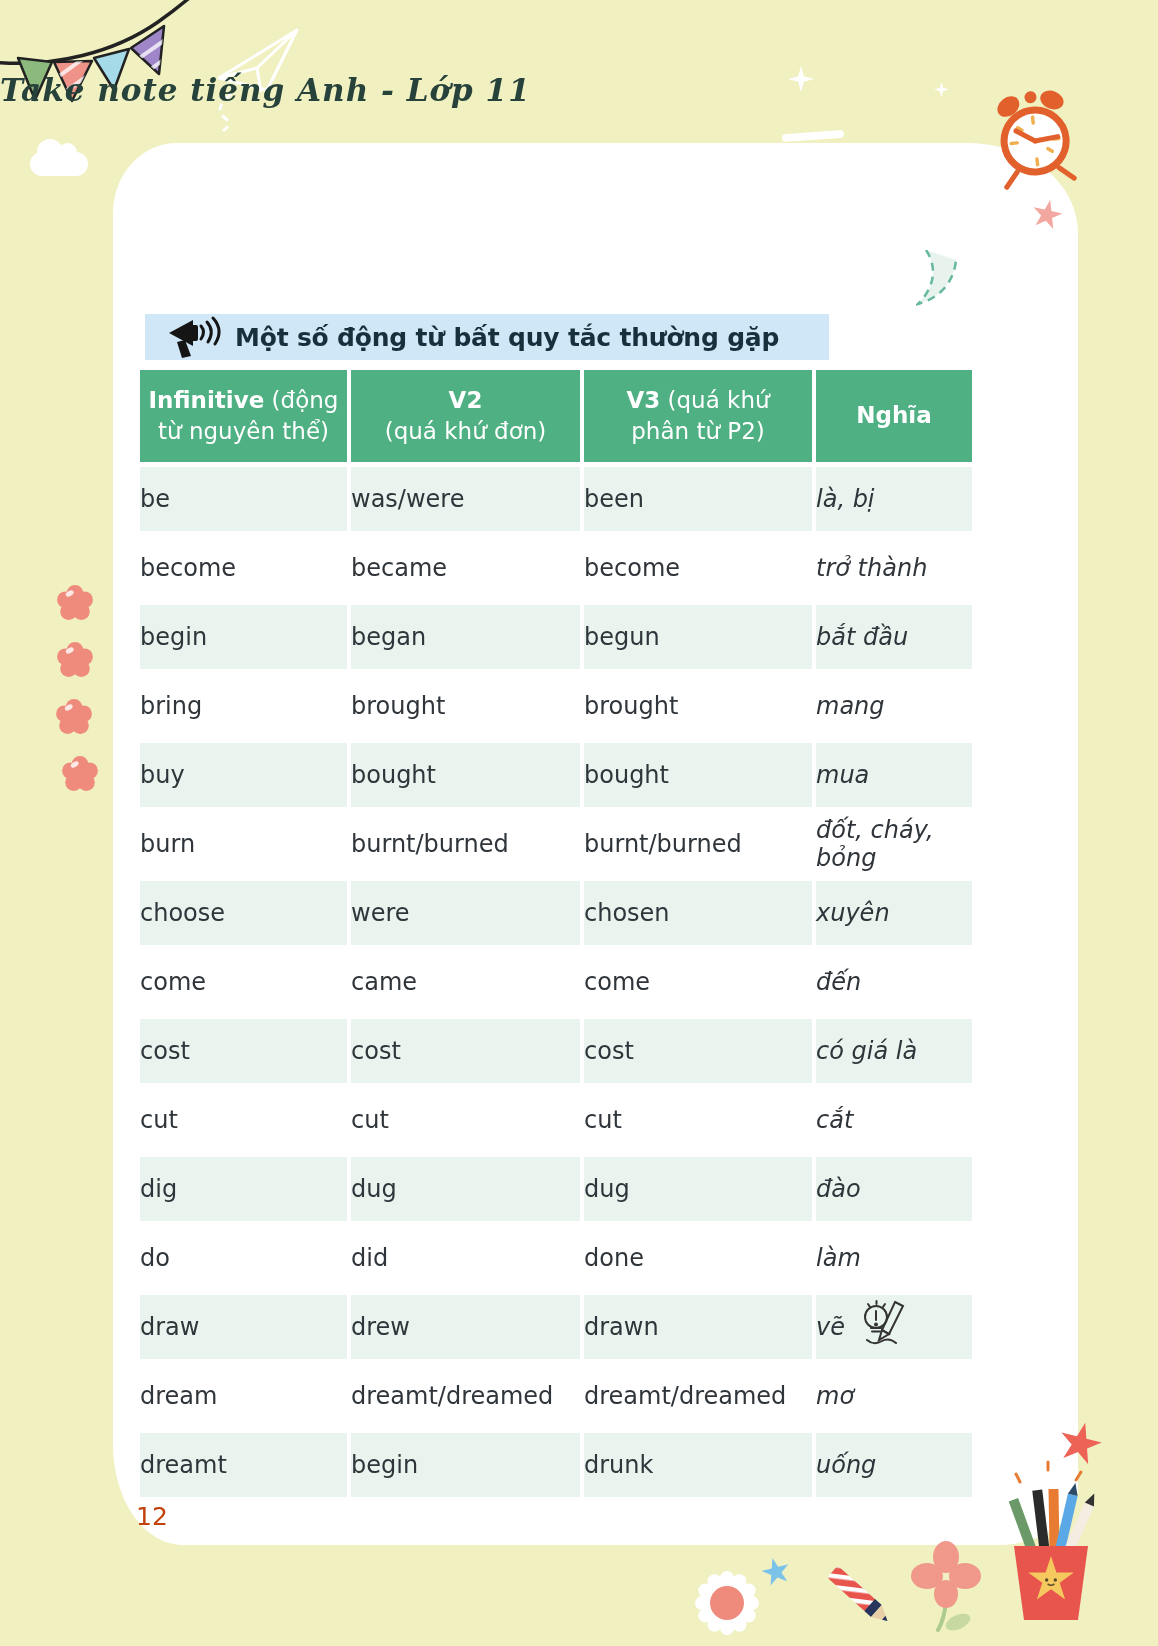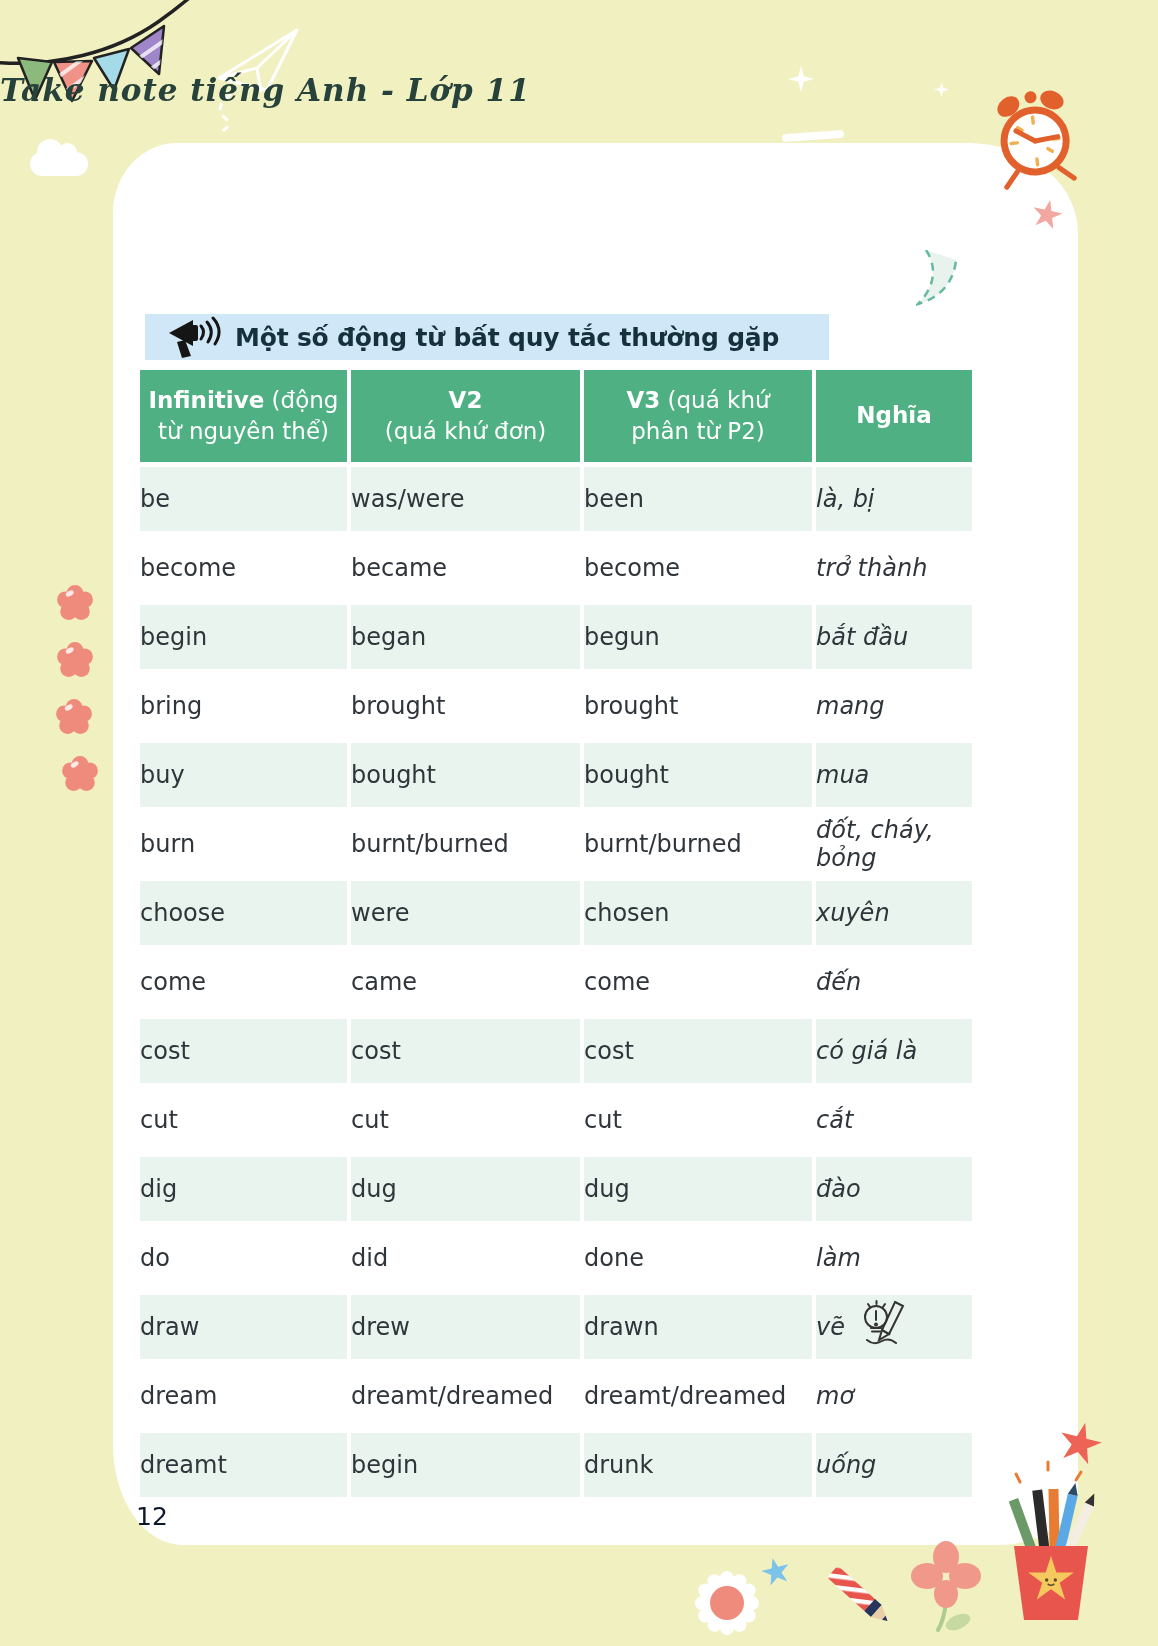--- a/index.html
+++ b/index.html
@@ -31,21 +31,21 @@
        grid-template-columns:207px 229px 228px 156px;gap:5px 4px;}
   .tr{display:contents;}
   .th{background:#4fb183;color:#fff;height:92px;display:flex;flex-direction:column;
       align-items:center;justify-content:center;font-size:23px;line-height:1.35;text-align:center;}
   .td{background:#ffffff;height:64px;display:flex;align-items:center;
       font-size:24px;color:#2f353a;box-sizing:border-box;}
   .alt .td{background:#e9f4ee;}
   .td.c4{font-style:italic;}
   .doodle{margin-left:14px;margin-top:-8px;}
   
-  .pagenum{position:absolute;left:136px;top:1502px;font-size:25px;color:#0f172a;}
+  .pagenum{position:absolute;left:136px;top:1502px;font-size:25px;color:#c2410c;}
   
   .cloud{position:absolute;left:30px;top:152px;width:58px;height:24px;background:#fff;border-radius:14px;}
   .cloud:before{content:"";position:absolute;left:7px;top:-13px;width:26px;height:26px;background:#fff;border-radius:50%;}
   .cloud:after{content:"";position:absolute;left:28px;top:-9px;width:19px;height:19px;background:#fff;border-radius:50%;}
   .swoosh{position:absolute;left:782px;top:132px;width:62px;height:8px;background:#fff;border-radius:6px;transform:rotate(-4deg);}
 </style>
 </head>
 <body>
 
 <div class="page">

